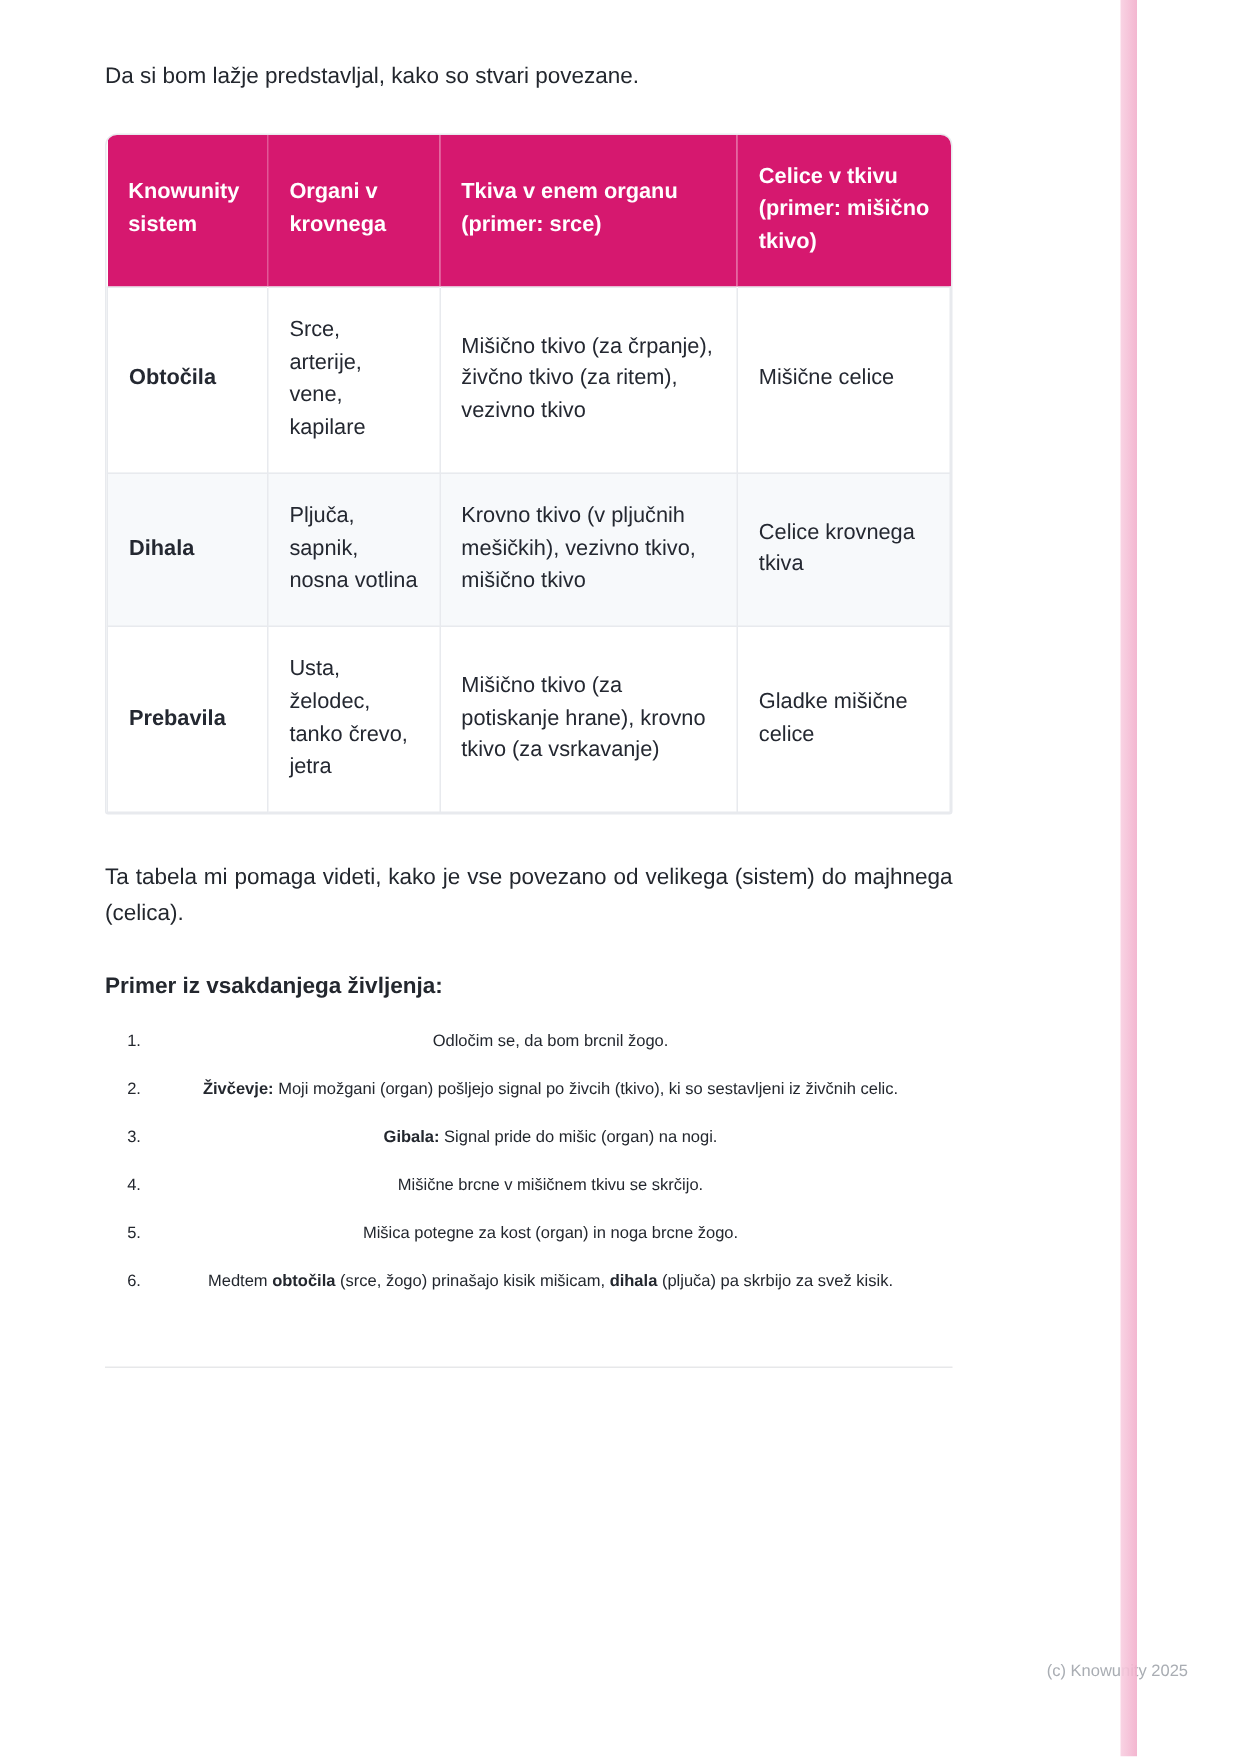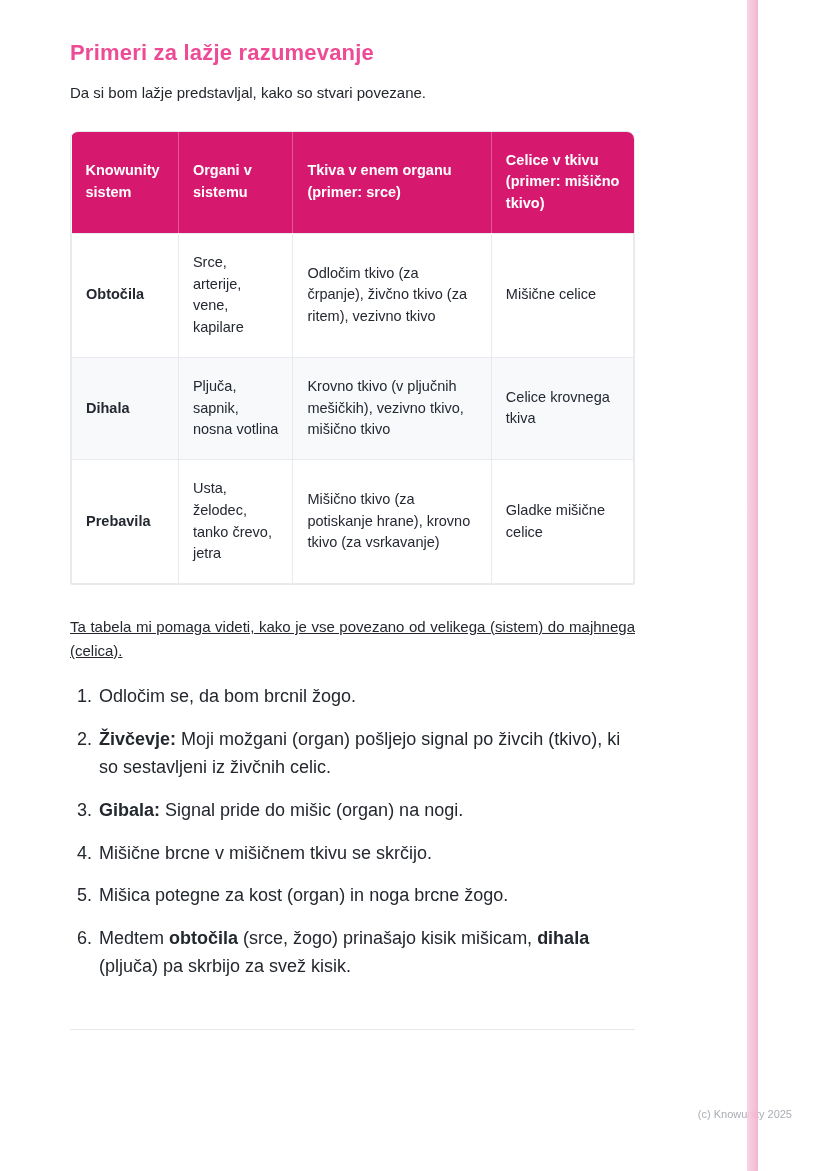--- a/index.html
+++ b/index.html
@@ -66,31 +66,31 @@
   td.cell-system{font-weight:700;}
   col.c1{width:107px;}
   col.c2{width:115px;}
   col.c3{width:200px;}
   col.c4{width:143px;}
   p.after-table{
     font-size:15px;
     line-height:1.6;
     text-align:justify;
     margin:30px 0 0 0;
-    text-decoration:underline;
   }
   p.example-heading{
     font-size:15px;
     font-weight:700;
     margin:28px 0 0 0;
   }
   ol.example-list{
     margin:20px 0 0 0;
     padding-left:27px;
-    font-size:18px;
+    font-size:11px;
+    text-align:center;
   }
   ol.example-list li{
     margin-bottom:15px;
     line-height:1.55;
     padding-left:2px;
   }
   p.closing{
     font-size:15px;
     margin:26px 0 0 0;
   }
@@ -114,65 +114,65 @@
     background:linear-gradient(to right,#f8cfe1,var(--stripe));
     opacity:0.9;
     z-index:2;
   }
 </style>
 </head>
 <body>
 
 <div class="page">
 
-  <h1 class="title">Primeri za lažje razumevanje</h1>
 
   <p class="intro">Da si bom lažje predstavljal, kako so stvari povezane.</p>
 
   <div class="table-wrap">
     <table>
       <colgroup>
         <col class="c1">
           <col class="c2">
           <col class="c3">
           <col class="c4">
       </colgroup>
       <thead>
         <tr>
           <th>Knowunity sistem</th>
-          <th>Organi v sistemu</th>
+          <th>Organi v krovnega</th>
           <th>Tkiva v enem organu (primer: srce)</th>
           <th>Celice v tkivu (primer: mišično tkivo)</th>
         </tr>
       </thead>
       <tbody>
         <tr>
           <td class="cell-system">Obtočila</td>
           <td>Srce, arterije, vene, kapilare</td>
-          <td>Odločim tkivo (za črpanje), živčno tkivo (za ritem), vezivno tkivo</td>
+          <td>Mišično tkivo (za črpanje), živčno tkivo (za ritem), vezivno tkivo</td>
           <td>Mišične celice</td>
         </tr>
         <tr class="striped">
           <td class="cell-system">Dihala</td>
           <td>Pljuča, sapnik, nosna votlina</td>
           <td>Krovno tkivo (v pljučnih mešičkih), vezivno tkivo, mišično tkivo</td>
           <td>Celice krovnega tkiva</td>
         </tr>
         <tr>
           <td class="cell-system">Prebavila</td>
           <td>Usta, želodec, tanko črevo, jetra</td>
           <td>Mišično tkivo (za potiskanje hrane), krovno tkivo (za vsrkavanje)</td>
           <td>Gladke mišične celice</td>
         </tr>
       </tbody>
     </table>
   </div>
 
   <p class="after-table">Ta tabela mi pomaga videti, kako je vse povezano od velikega (sistem) do majhnega (celica).</p>
 
+  <p class="example-heading">Primer iz vsakdanjega življenja:</p>
 
   <ol class="example-list">
     <li><span>Odločim se, da bom brcnil žogo.</span></li>
     <li><span style="font-weight: 700;">Živčevje:</span><span> Moji možgani (organ) pošljejo signal po živcih (tkivo), ki so sestavljeni iz živčnih celic.</span></li>
     <li><span style="font-weight: 700;">Gibala:</span><span> Signal pride do mišic (organ) na nogi.</span></li>
     <li><span>Mišične brcne v mišičnem tkivu se skrčijo.</span></li>
     <li><span>Mišica potegne za kost (organ) in noga brcne žogo.</span></li>
     <li><span>Medtem </span><span style="font-weight: 700;">obtočila</span><span> (srce, žogo) prinašajo kisik mišicam, </span><span style="font-weight: 700;">dihala</span><span> (pljuča) pa skrbijo za svež kisik.</span></li>
   </ol>
 

